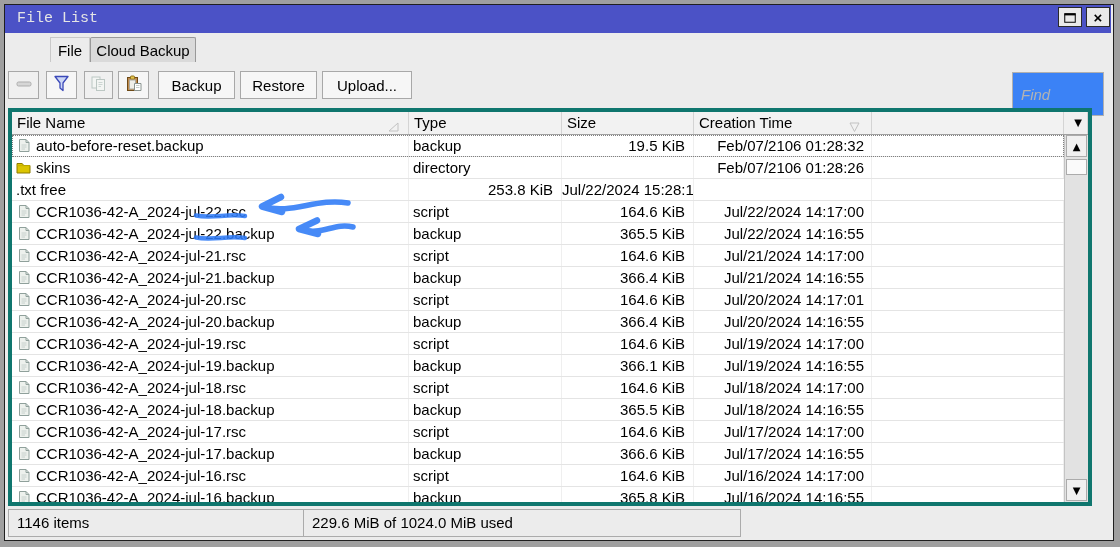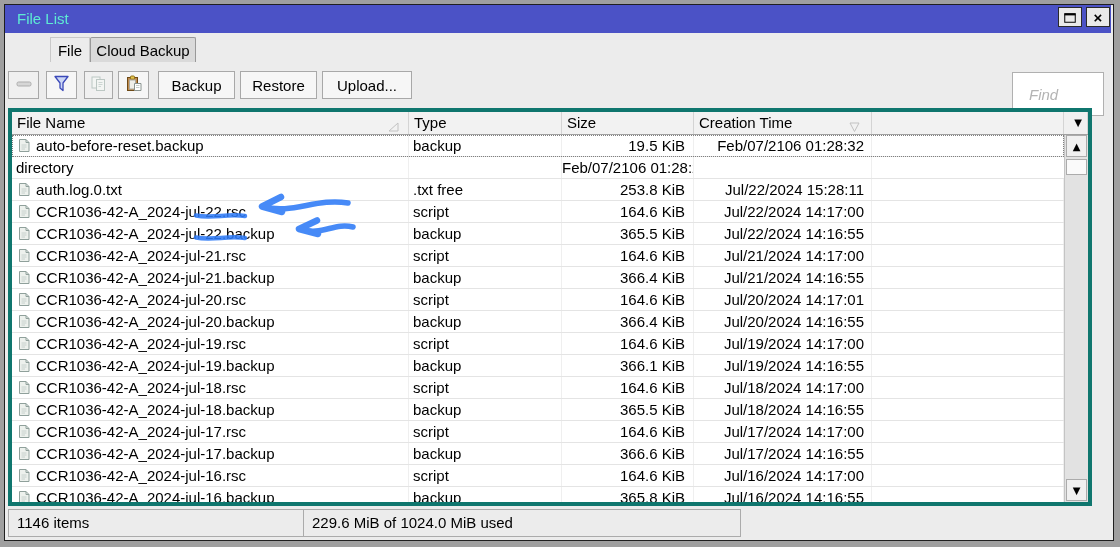--- a/index.html
+++ b/index.html
@@ -1,32 +1,32 @@
 <!DOCTYPE html>
 <html><head>
 <meta charset="utf-8">
 <style>
   html,body{margin:0;padding:0;}
   body{font-family:"Liberation Sans","DejaVu Sans",sans-serif;font-size:15px;color:#000;}
   .stage{position:relative;width:1120px;height:547px;background:#9f9f9f;overflow:hidden;}
   .winframe{position:absolute;left:4px;top:4px;width:1108px;height:535px;background:#ececec;border:1px solid #1f1f1f;}
   
   .titlebar{position:absolute;left:5px;top:5px;width:1106px;height:28px;background:#4b52c6;}
-  .title-text{position:absolute;left:12px;top:0;line-height:28px;color:#5eead4;}
+  .title-text{position:absolute;left:12px;top:0;line-height:28px;color:#e5e5e5;font-family:Liberation Mono, monospace;}
   .winbtn{position:absolute;top:7px;width:24px;height:20px;background:#e9e9e9;border:1px solid #2a2a2a;display:flex;align-items:center;justify-content:center;box-sizing:border-box;cursor:default;}
   .btn-max{left:1058px;}
   .btn-close{left:1086px;font-weight:bold;font-size:15px;line-height:1;}
   
   .tab{position:absolute;top:37px;height:25px;line-height:25px;text-align:center;box-sizing:border-box;margin-left:40px;}
   .tab-active{left:10px;width:40px;background:#ececec;border:1px solid #c9c9c9;border-bottom:none;}
   .tab-inactive{left:50px;width:106px;background:#dadada;border:1px solid #999;border-bottom:none;border-radius:2px 2px 0 0;}
   
   .tbtn{position:absolute;top:71px;height:28px;background:#f6f6f6;border:1px solid #a8a8a8;box-sizing:border-box;display:flex;align-items:center;justify-content:center;}
   .tbtn.disabled{background:#f0f0f0;}
-  .find-input{position:absolute;left:1012px;top:72px;width:92px;height:44px;box-sizing:border-box;border:1px solid #b0b0b0;background:#ffffff;font-family:"Liberation Sans","DejaVu Sans",sans-serif;font-size:15px;padding:0 16px;outline:none;}
+  .find-input{position:absolute;left:1012px;top:72px;width:92px;height:44px;box-sizing:border-box;border:1px solid #b0b0b0;background:#3b82f6;font-family:"Liberation Sans","DejaVu Sans",sans-serif;font-size:15px;padding:0 8px;outline:none;}
   .find-input::placeholder{color:#b3b3b3;font-style:italic;}
   
   .table{position:absolute;left:8px;top:108px;width:1084px;height:398px;background:#fff;border:4px solid #0f766e;box-sizing:border-box;overflow:hidden;}
   .thead{position:absolute;left:0;top:0;right:0;height:23px;display:grid;grid-template-columns:397px 153px 132px 178px 1fr 24px;background:#f2f2f2;border-bottom:1px solid #a0a0a0;box-sizing:border-box;}
   .th{position:relative;line-height:22px;padding-left:5px;border-right:1px solid #d4d4d4;overflow:hidden;white-space:nowrap;box-sizing:border-box;}
   .th-fill{border-right:1px solid #d4d4d4;}
   .th-colbtn{display:flex;align-items:center;justify-content:center;background:#f0f0f0;font-size:10px;font-family:"DejaVu Sans",sans-serif;cursor:default;}
   .sort-ind{position:absolute;top:5px;}
   .tbody{position:absolute;left:0;top:23px;right:24px;bottom:0;overflow:hidden;}
   .trow{display:grid;grid-template-columns:397px 153px 132px 178px 1fr;height:22px;box-sizing:border-box;border-bottom:1px solid #e4e4e4;background:#fff;}
@@ -150,36 +150,35 @@
               </svg>
             </span>
             <span>auto-before-reset.backup</span>
           </div>
           <div class="td td-type">backup</div>
           <div class="td td-size">19.5 KiB</div>
           <div class="td td-time">Feb/07/2106 01:28:32</div>
           <div class="td"></div>
         </div>
         <div class="trow">
+          <div class="td td-name">
+            <span class="ficon">
+              <svg width="15" height="13" viewBox="0 0 15 13">
+                <path d="M1 2.5 h5.2 l1.6 2 H14 v7.5 H1 z" fill="#dcc502" stroke="#8d7d00"></path>
+                <path d="M1 4.7 H14" stroke="#c4ae00" stroke-width="1"></path>
+              </svg>
+            </span>
+            <span>skins</span>
+          </div>
           <div class="td td-type">directory</div>
           <div class="td td-size"></div>
           <div class="td td-time">Feb/07/2106 01:28:26</div>
           <div class="td"></div>
         </div>
         <div class="trow">
-          <div class="td td-name">
-            <span class="ficon">
-              <svg width="14" height="15" viewBox="0 0 14 15">
-                <path d="M2.5 1.5 h6.5 l3 3 v9 h-9.5 z" fill="#edf1ed" stroke="#8fa09b"></path>
-                <path d="M9 1.5 v3 h3" fill="none" stroke="#8fa09b"></path>
-                <path d="M4.5 7 h5 M4.5 9 h5 M4.5 11 h3.5" stroke="#c6d0cc" stroke-width="1"></path>
-              </svg>
-            </span>
-            <span>auth.log.0.txt</span>
-          </div>
           <div class="td td-type">.txt free</div>
           <div class="td td-size">253.8 KiB</div>
           <div class="td td-time">Jul/22/2024 15:28:11</div>
           <div class="td"></div>
         </div>
         <div class="trow">
           <div class="td td-name">
             <span class="ficon">
               <svg width="14" height="15" viewBox="0 0 14 15">
                 <path d="M2.5 1.5 h6.5 l3 3 v9 h-9.5 z" fill="#edf1ed" stroke="#8fa09b"></path>

